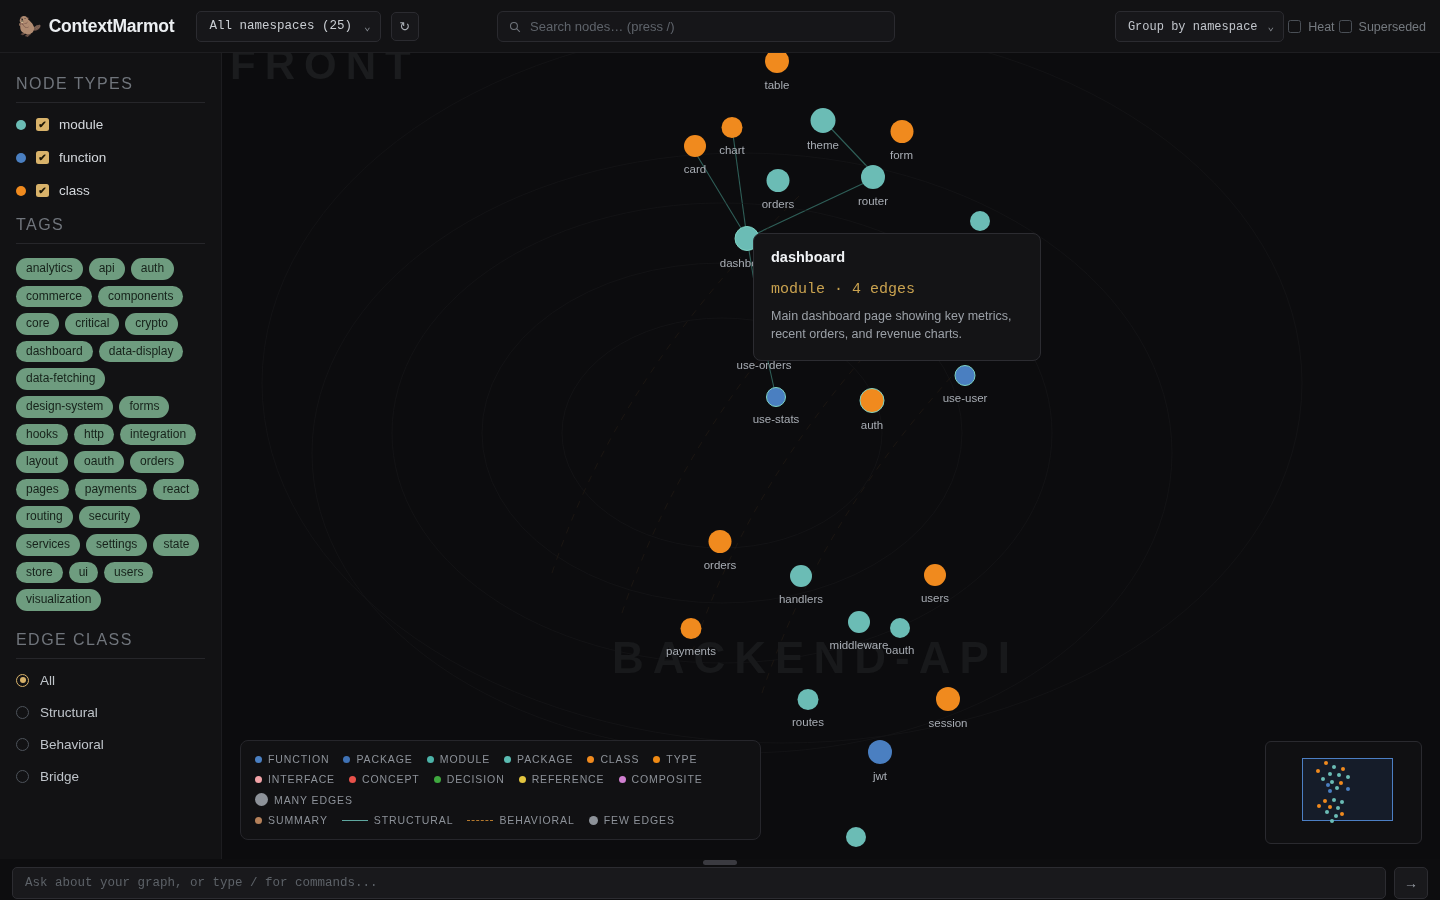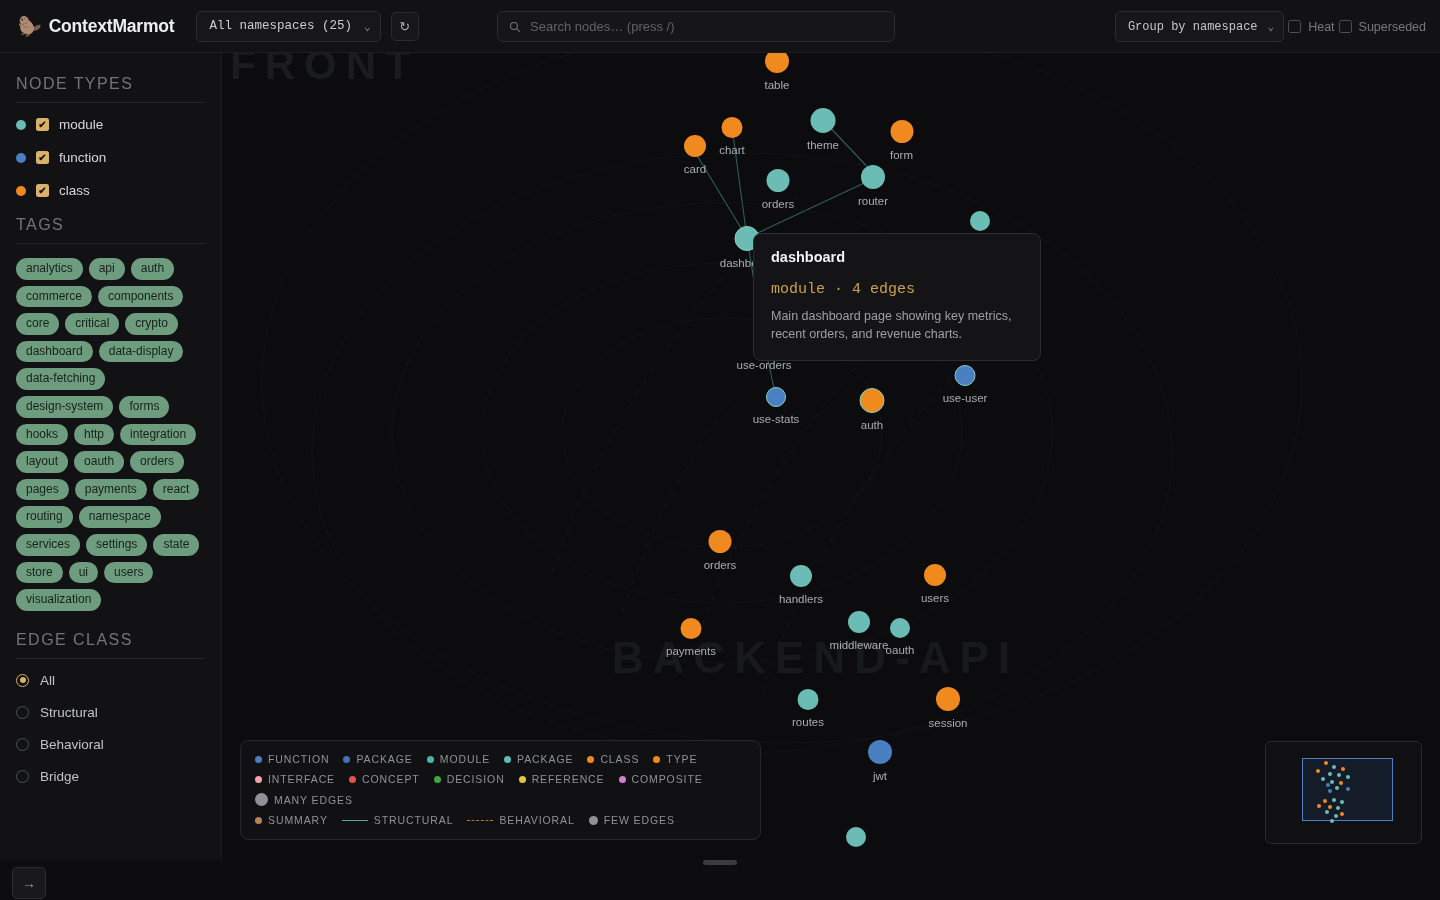--- a/index.html
+++ b/index.html
@@ -264,21 +264,21 @@
       <span class="tag">hooks</span>
       <span class="tag">http</span>
       <span class="tag">integration</span>
       <span class="tag">layout</span>
       <span class="tag">oauth</span>
       <span class="tag">orders</span>
       <span class="tag">pages</span>
       <span class="tag">payments</span>
       <span class="tag">react</span>
       <span class="tag">routing</span>
-      <span class="tag">namespace</span>
+      <span class="tag">security</span>
       <span class="tag">services</span>
       <span class="tag">settings</span>
       <span class="tag">state</span>
       <span class="tag">store</span>
       <span class="tag">ui</span>
       <span class="tag">users</span>
       <span class="tag">visualization</span>
     </div>
 
   <div class="sec-title">EDGE CLASS</div>
@@ -529,16 +529,17 @@
         <span class="mm-dot" style="left: 59px; top: 68px; background: rgb(107, 188, 181);"></span>
         <span class="mm-dot" style="left: 74px; top: 70px; background: rgb(240, 138, 30);"></span>
         <span class="mm-dot" style="left: 68px; top: 72px; background: rgb(107, 188, 181);"></span>
         <span class="mm-dot" style="left: 64px; top: 77px; background: rgb(107, 188, 181);"></span>
       </div>
   </div>
 </div>
 
 <div id="drag-handle"></div>
 <div id="bottombar">
+  <input id="prompt-input" placeholder="Ask about your graph, or type / for commands..." style="">
   <div id="send-btn">
     <span>→</span>
   </div>
 </div>
 
 </body></html>

